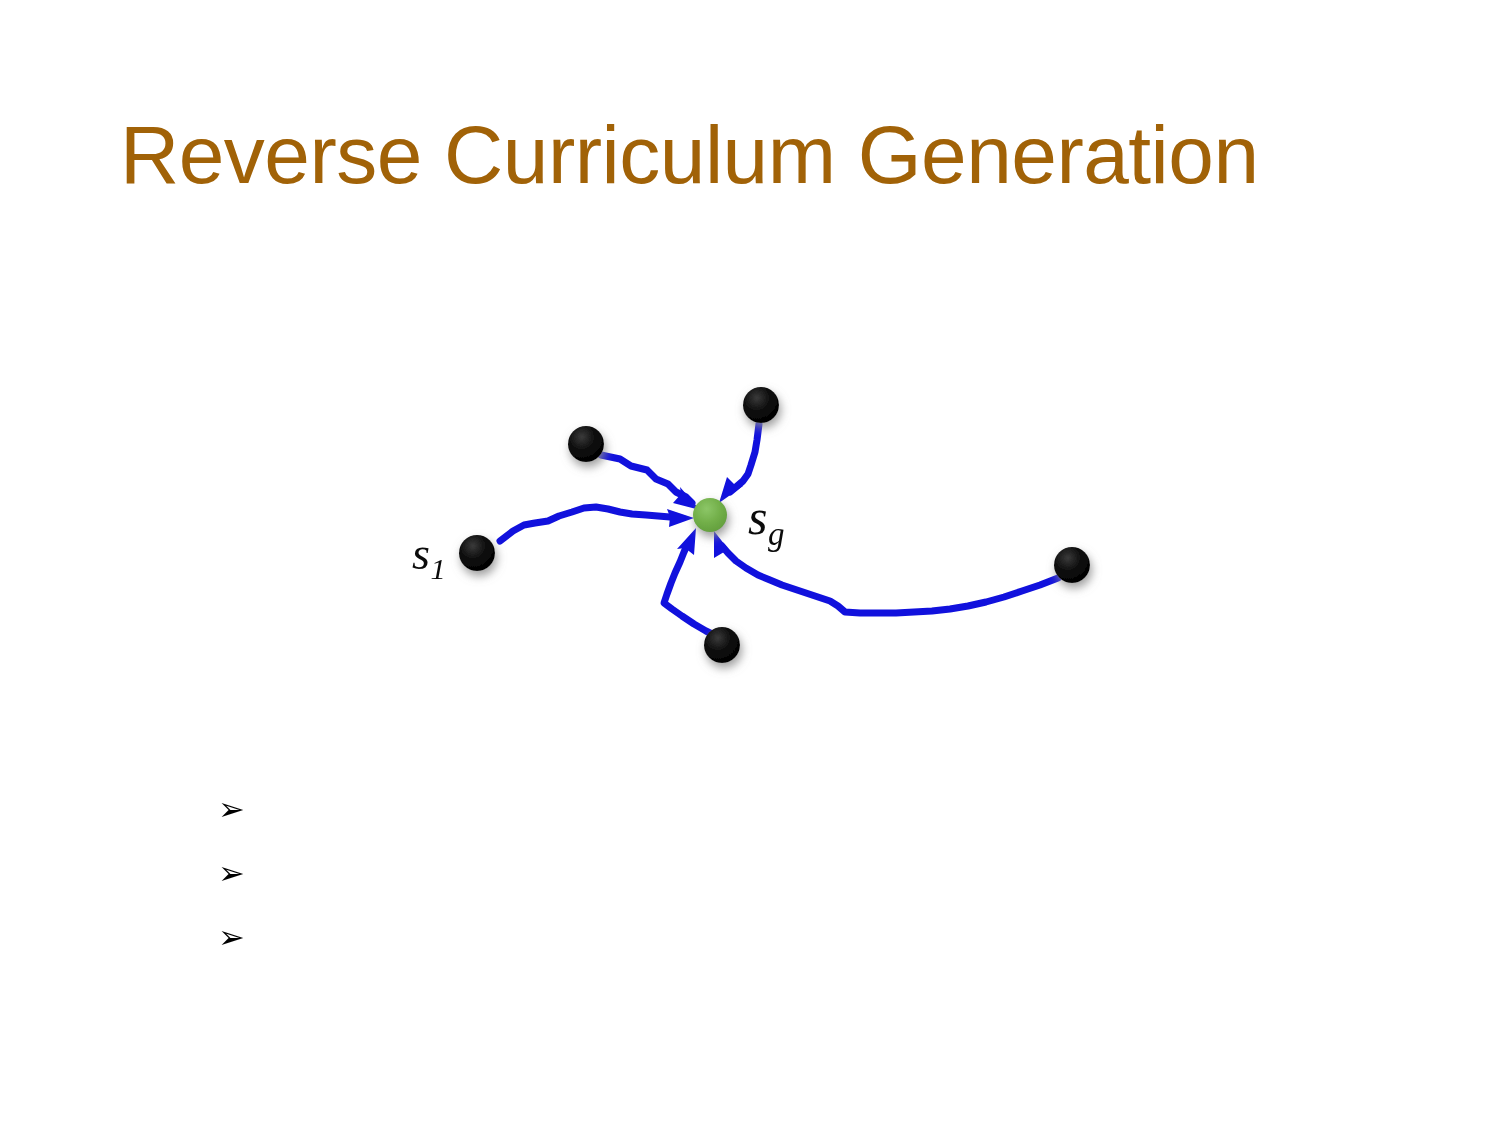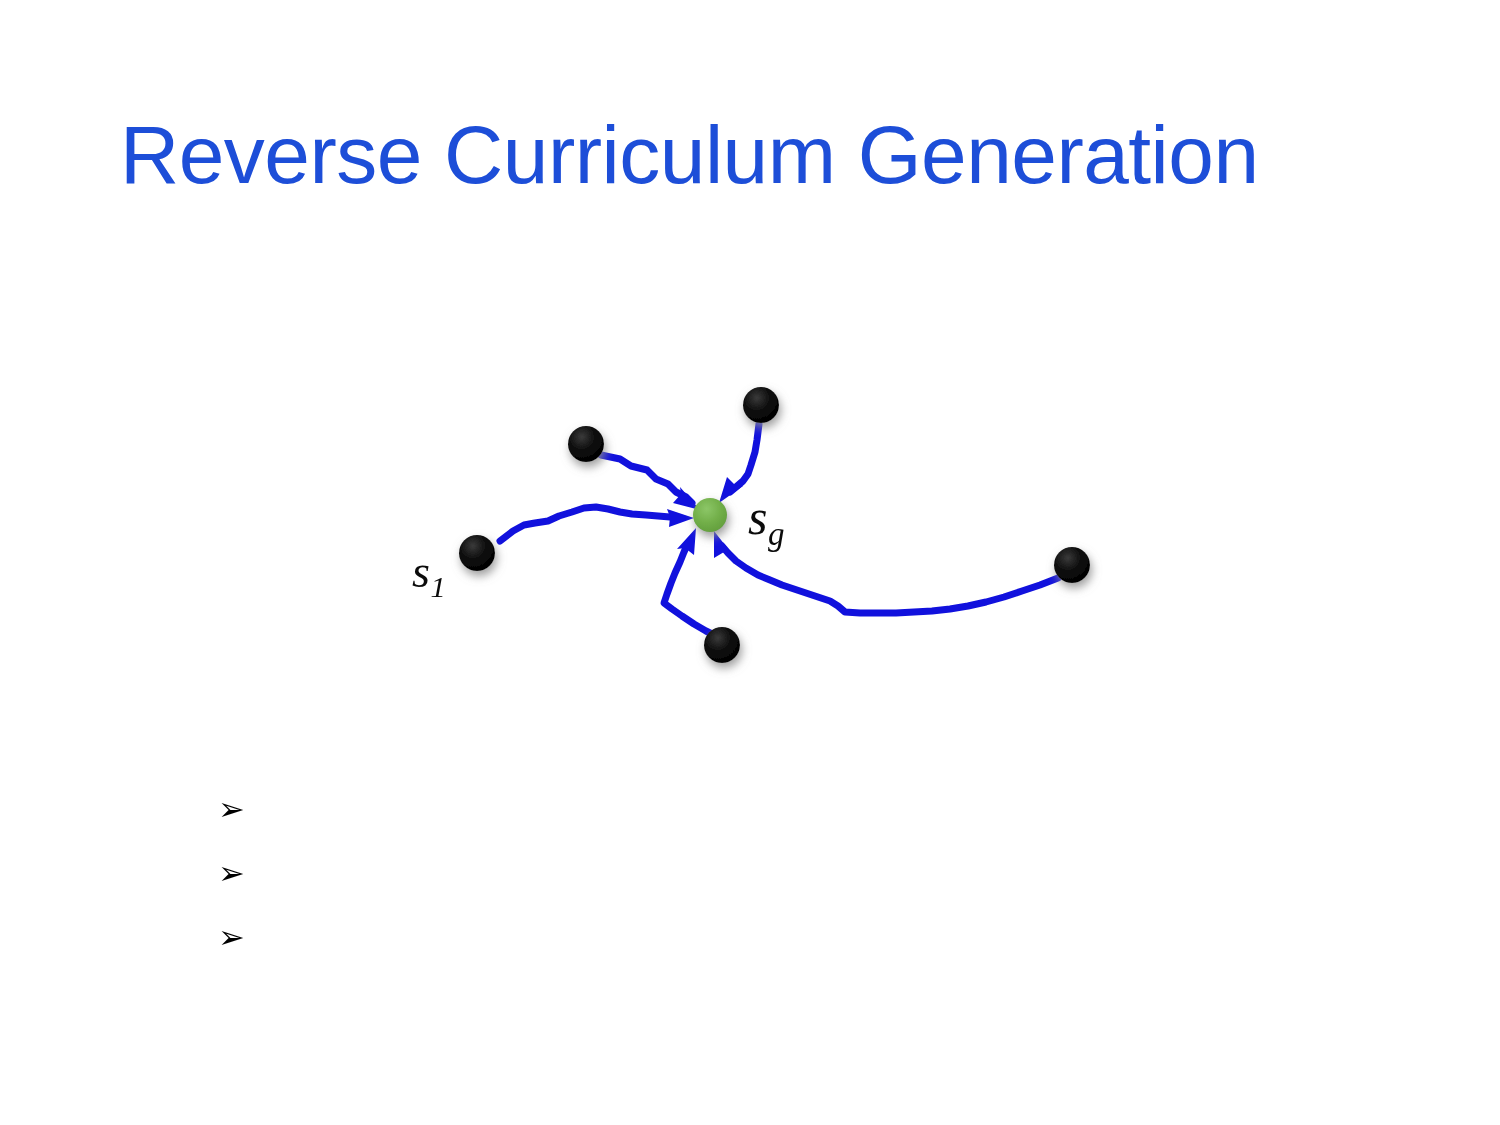--- a/index.html
+++ b/index.html
@@ -19,21 +19,21 @@
   
   #slide-title {
     position: absolute;
     left: 120px;
     top: 112px;
     width: 1280px;
     font-family: "Liberation Sans", sans-serif;
     font-size: 82px;
     font-weight: 400;
     line-height: 1.05;
-    color: #1d4ed8;
+    color: #a16207;
     letter-spacing: -0.5px;
     white-space: nowrap;
   }
 
   
   #diagram {
     position: absolute;
     left: 0px;
     top: 330px;
     width: 1500px;
@@ -55,21 +55,21 @@
     line-height: 1;
   }
   .math-label .sub {
     font-size: 0.66em;
     font-style: italic;
     vertical-align: -0.34em;
     margin-left: 0.5px;
   }
   #label-s1 {
     left: 412px;
-    top: 549px;
+    top: 531px;
     font-size: 46px;
   }
   #label-sg {
     left: 748px;
     top: 492px;
     font-size: 50px;
   }
 
   
   #bullets {

